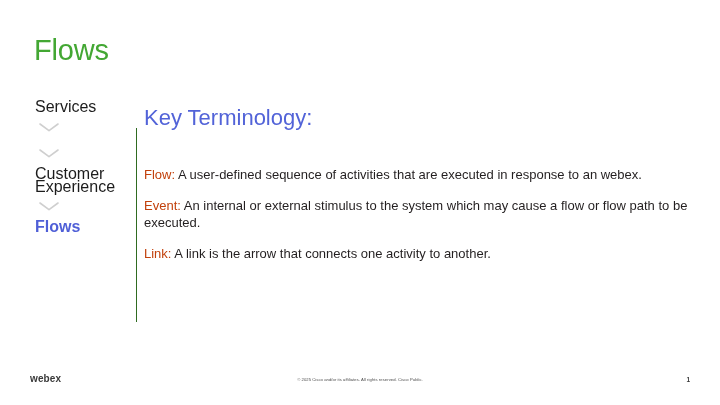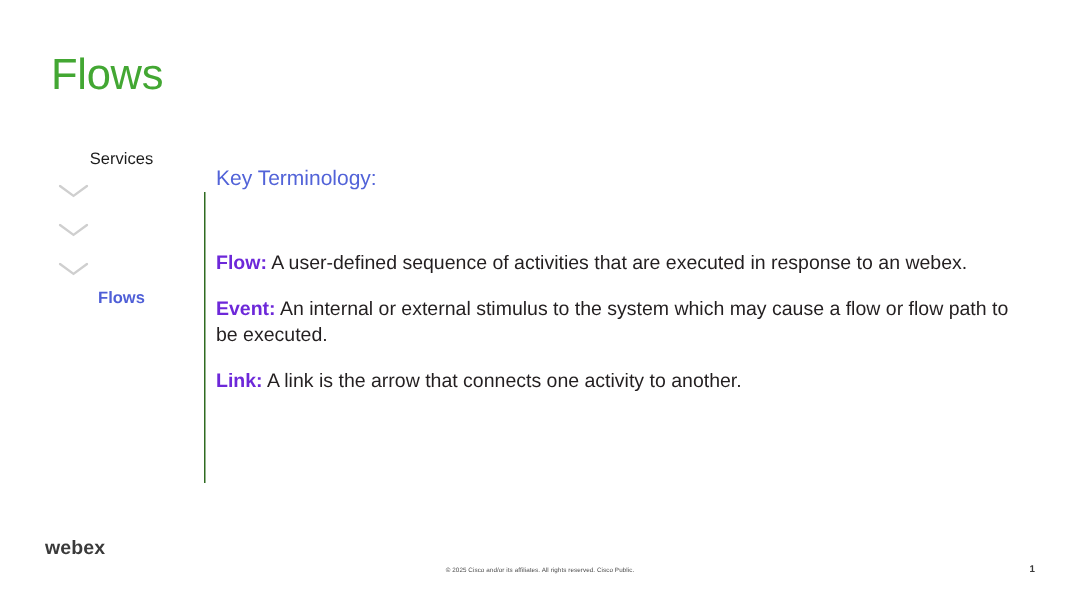--- a/index.html
+++ b/index.html
@@ -34,25 +34,24 @@
   }
 
   
   .nav {
     position: absolute;
     left: 35px;
     top: 100px;
     width: 92px;
   }
   .nav-item {
-    font-size: 11px;
+    font-size: 16px;
     line-height: 13.5px;
     color: #1c1c1c;
     font-weight: 400;
-    text-align: center;
   }
   .nav-item.active {
     color: #4f5fd7;
     font-weight: bold;
   }
   .nav-chevron {
     display: block;
     height: 18px;
     line-height: 18px;
     padding-left: 4px;
@@ -65,57 +64,57 @@
   .nav-gap-3 { height: 8px; }
 
   
   .content {
     position: absolute;
     left: 144px;
     top: 108px;
     width: 545px;
   }
   .content-heading {
-    font-size: 14px;
+    font-size: 22px;
     line-height: 20px;
     color: #5263d8;
     font-weight: 400;
     margin: 0 0 38px 0;
   }
   .defs {
     margin: 0;
   }
   .def {
     font-size: 13px;
     line-height: 17.5px;
     color: #231f20;
     margin-bottom: 11px;
   }
   .def:last-child { margin-bottom: 0; }
   .def .term {
-    color: #6d28d9;
-    font-weight: bold;
+    color: #c2410c;
+    font-weight: normal;
   }
 
   
   .green-rule {
     position: absolute;
     left: 136px;
     top: 128px;
     width: 1.4px;
     height: 194px;
     background: #2f6b21;
   }
 
   
   .footer-logo {
     position: absolute;
     left: 30px;
-    top: 360px;
-    font-size: 13px;
+    top: 374px;
+    font-size: 10px;
     line-height: 10px;
     font-weight: bold;
     color: #3a3a3a;
     letter-spacing: 0.1px;
   }
   .footer-copy {
     position: absolute;
     left: 0;
     right: 0;
     top: 377px;
@@ -152,20 +151,21 @@
       </svg>
     </span>
 
     <div class="nav-gap-2"></div>
     <span class="nav-chevron">
       <svg width="20" height="9" viewBox="0 0 20 9" aria-hidden="true">
         <path d="M1 1 L10 7.6 L19 1" fill="none" stroke="#cfcfcf" stroke-width="1.6" stroke-linecap="round" stroke-linejoin="round"></path>
       </svg>
     </span>
 
+    <div class="nav-row nav-item">Customer Experience</div>
     <div class="nav-gap-3"></div>
     <span class="nav-chevron">
       <svg width="20" height="9" viewBox="0 0 20 9" aria-hidden="true">
         <path d="M1 1 L10 7.6 L19 1" fill="none" stroke="#cfcfcf" stroke-width="1.6" stroke-linecap="round" stroke-linejoin="round"></path>
       </svg>
     </span>
 
     <div class="nav-row nav-item active">Flows</div>
   </div>
 

